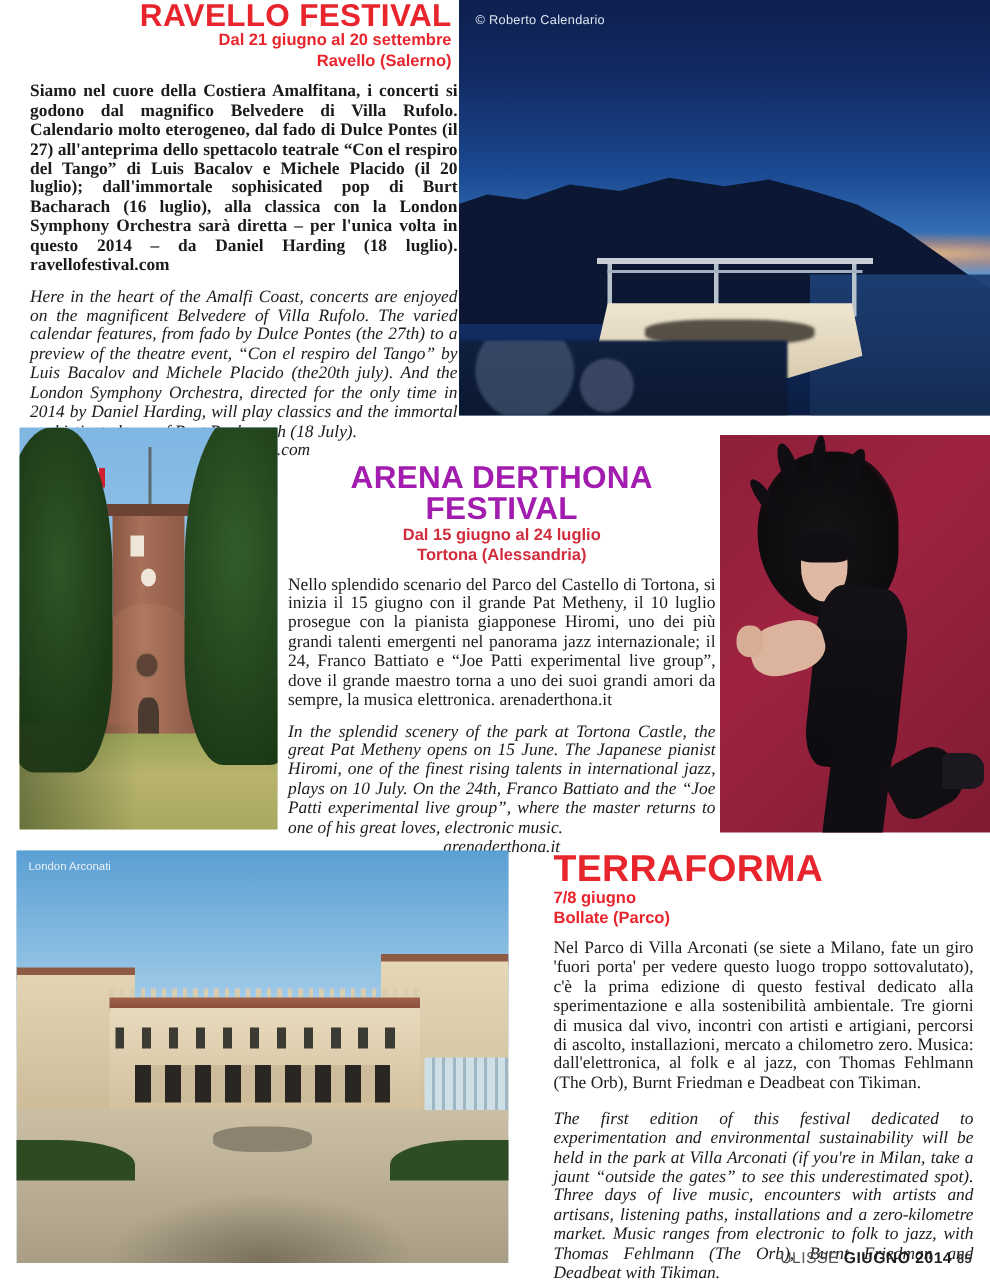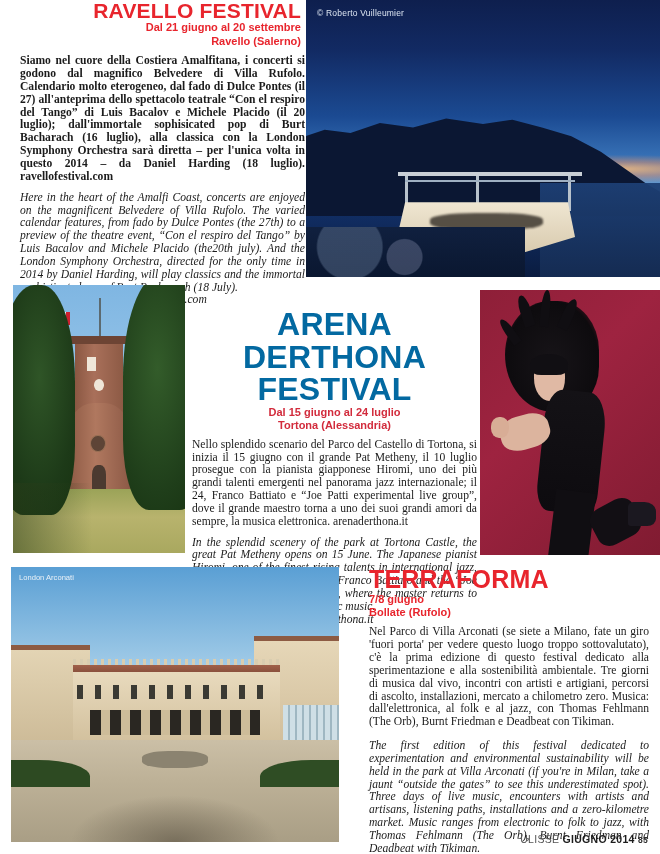--- a/index.html
+++ b/index.html
@@ -21,21 +21,21 @@
 
   
   .festival-title {
     font-family: "Liberation Sans", sans-serif;
     font-weight: bold;
     font-size: 21px;
     letter-spacing: 0.2px;
     color: #e8252d;
     line-height: 1.02;
   }
-  .festival-title.crimson { color: #0369a1; font-size: 32px; }
+  .festival-title.crimson { color: #a21caf; font-size: 21px; }
 
   .festival-dates,
   .festival-place {
     font-family: "Liberation Sans", sans-serif;
     font-weight: bold;
     font-size: 11px;
     color: #e8252d;
     line-height: 1.22;
   }
   .festival-dates.crimson,
@@ -346,21 +346,21 @@
     <div class="ridge"></div>
     <div class="sea"></div>
     <div class="post" style="left:28%;"></div>
     <div class="post" style="left:48%;"></div>
     <div class="post" style="left:74%;"></div>
     <div class="truss"></div>
     <div class="truss2"></div>
     <div class="stage"></div>
     <div class="orch"></div>
     <div class="audience"></div>
-    <div class="credit">© Roberto Vuilleumier</div>
+    <div class="credit">© Roberto Calendario</div>
   </div>
 
   <div id="ravello-text">
     <div class="head-block">
       <div class="festival-title">RAVELLO FESTIVAL</div>
       <div class="festival-dates">Dal 21 giugno al 20 settembre</div>
       <div class="festival-place">Ravello (Salerno)</div>
     </div>
     <div class="body-it">Siamo nel cuore della Costiera Amalfitana, i concerti si godono dal magnifico Belvedere di Villa Rufolo. Calendario molto eterogeneo, dal fado di Dulce Pontes (il 27) all'anteprima dello spettacolo teatrale “Con el respiro del Tango” di Luis Bacalov e Michele Placido (il 20 luglio); dall'immortale sophisicated pop di Burt Bacharach (16 luglio), alla classica con la London Symphony Orchestra sarà diretta – per l'unica volta in questo 2014 – da Daniel Harding (18 luglio). ravellofestival.com</div>
     <div class="body-en center-last">
@@ -431,21 +431,21 @@
     <div class="hedge-r"></div>
     <div class="fountain"></div>
     <div class="shadow"></div>
     <div class="caption">London Arconati</div>
   </div>
 
   <div id="terraforma-text">
     <div class="head-block">
       <div class="festival-title">TERRAFORMA</div>
       <div class="festival-dates">7/8 giugno</div>
-      <div class="festival-place">Bollate (Rufolo)</div>
+      <div class="festival-place">Bollate (Parco)</div>
     </div>
     <div class="body-it">
       <span>Nel Parco di Villa Arconati (se siete a Milano, fate un giro 'fuori porta' per vedere questo luogo troppo sottovalutato), c'è la prima edizione di questo festival dedicato alla sperimentazione e alla sostenibilità ambientale. Tre giorni di musica dal vivo, incontri con artisti e artigiani, percorsi di ascolto, installazioni, mercato a chilometro zero. Musica: dall'elettronica, al folk e al jazz, con Thomas Fehlmann (The Orb), Burnt Friedman e Deadbeat con Tikiman.</span>
     </div>
     <div class="body-en">
       <span>The first edition of this festival dedicated to experimentation and environmental sustainability will be held in the park at Villa Arconati (if you're in Milan, take a jaunt “outside the gates” to see this underestimated spot). Three days of live music, encounters with artists and artisans, listening paths, installations and a zero-kilometre market. Music ranges from electronic to folk to jazz, with Thomas Fehlmann (The Orb), Burnt Friedman and Deadbeat with Tikiman.</span>
       
     </div>
   </div>
 

